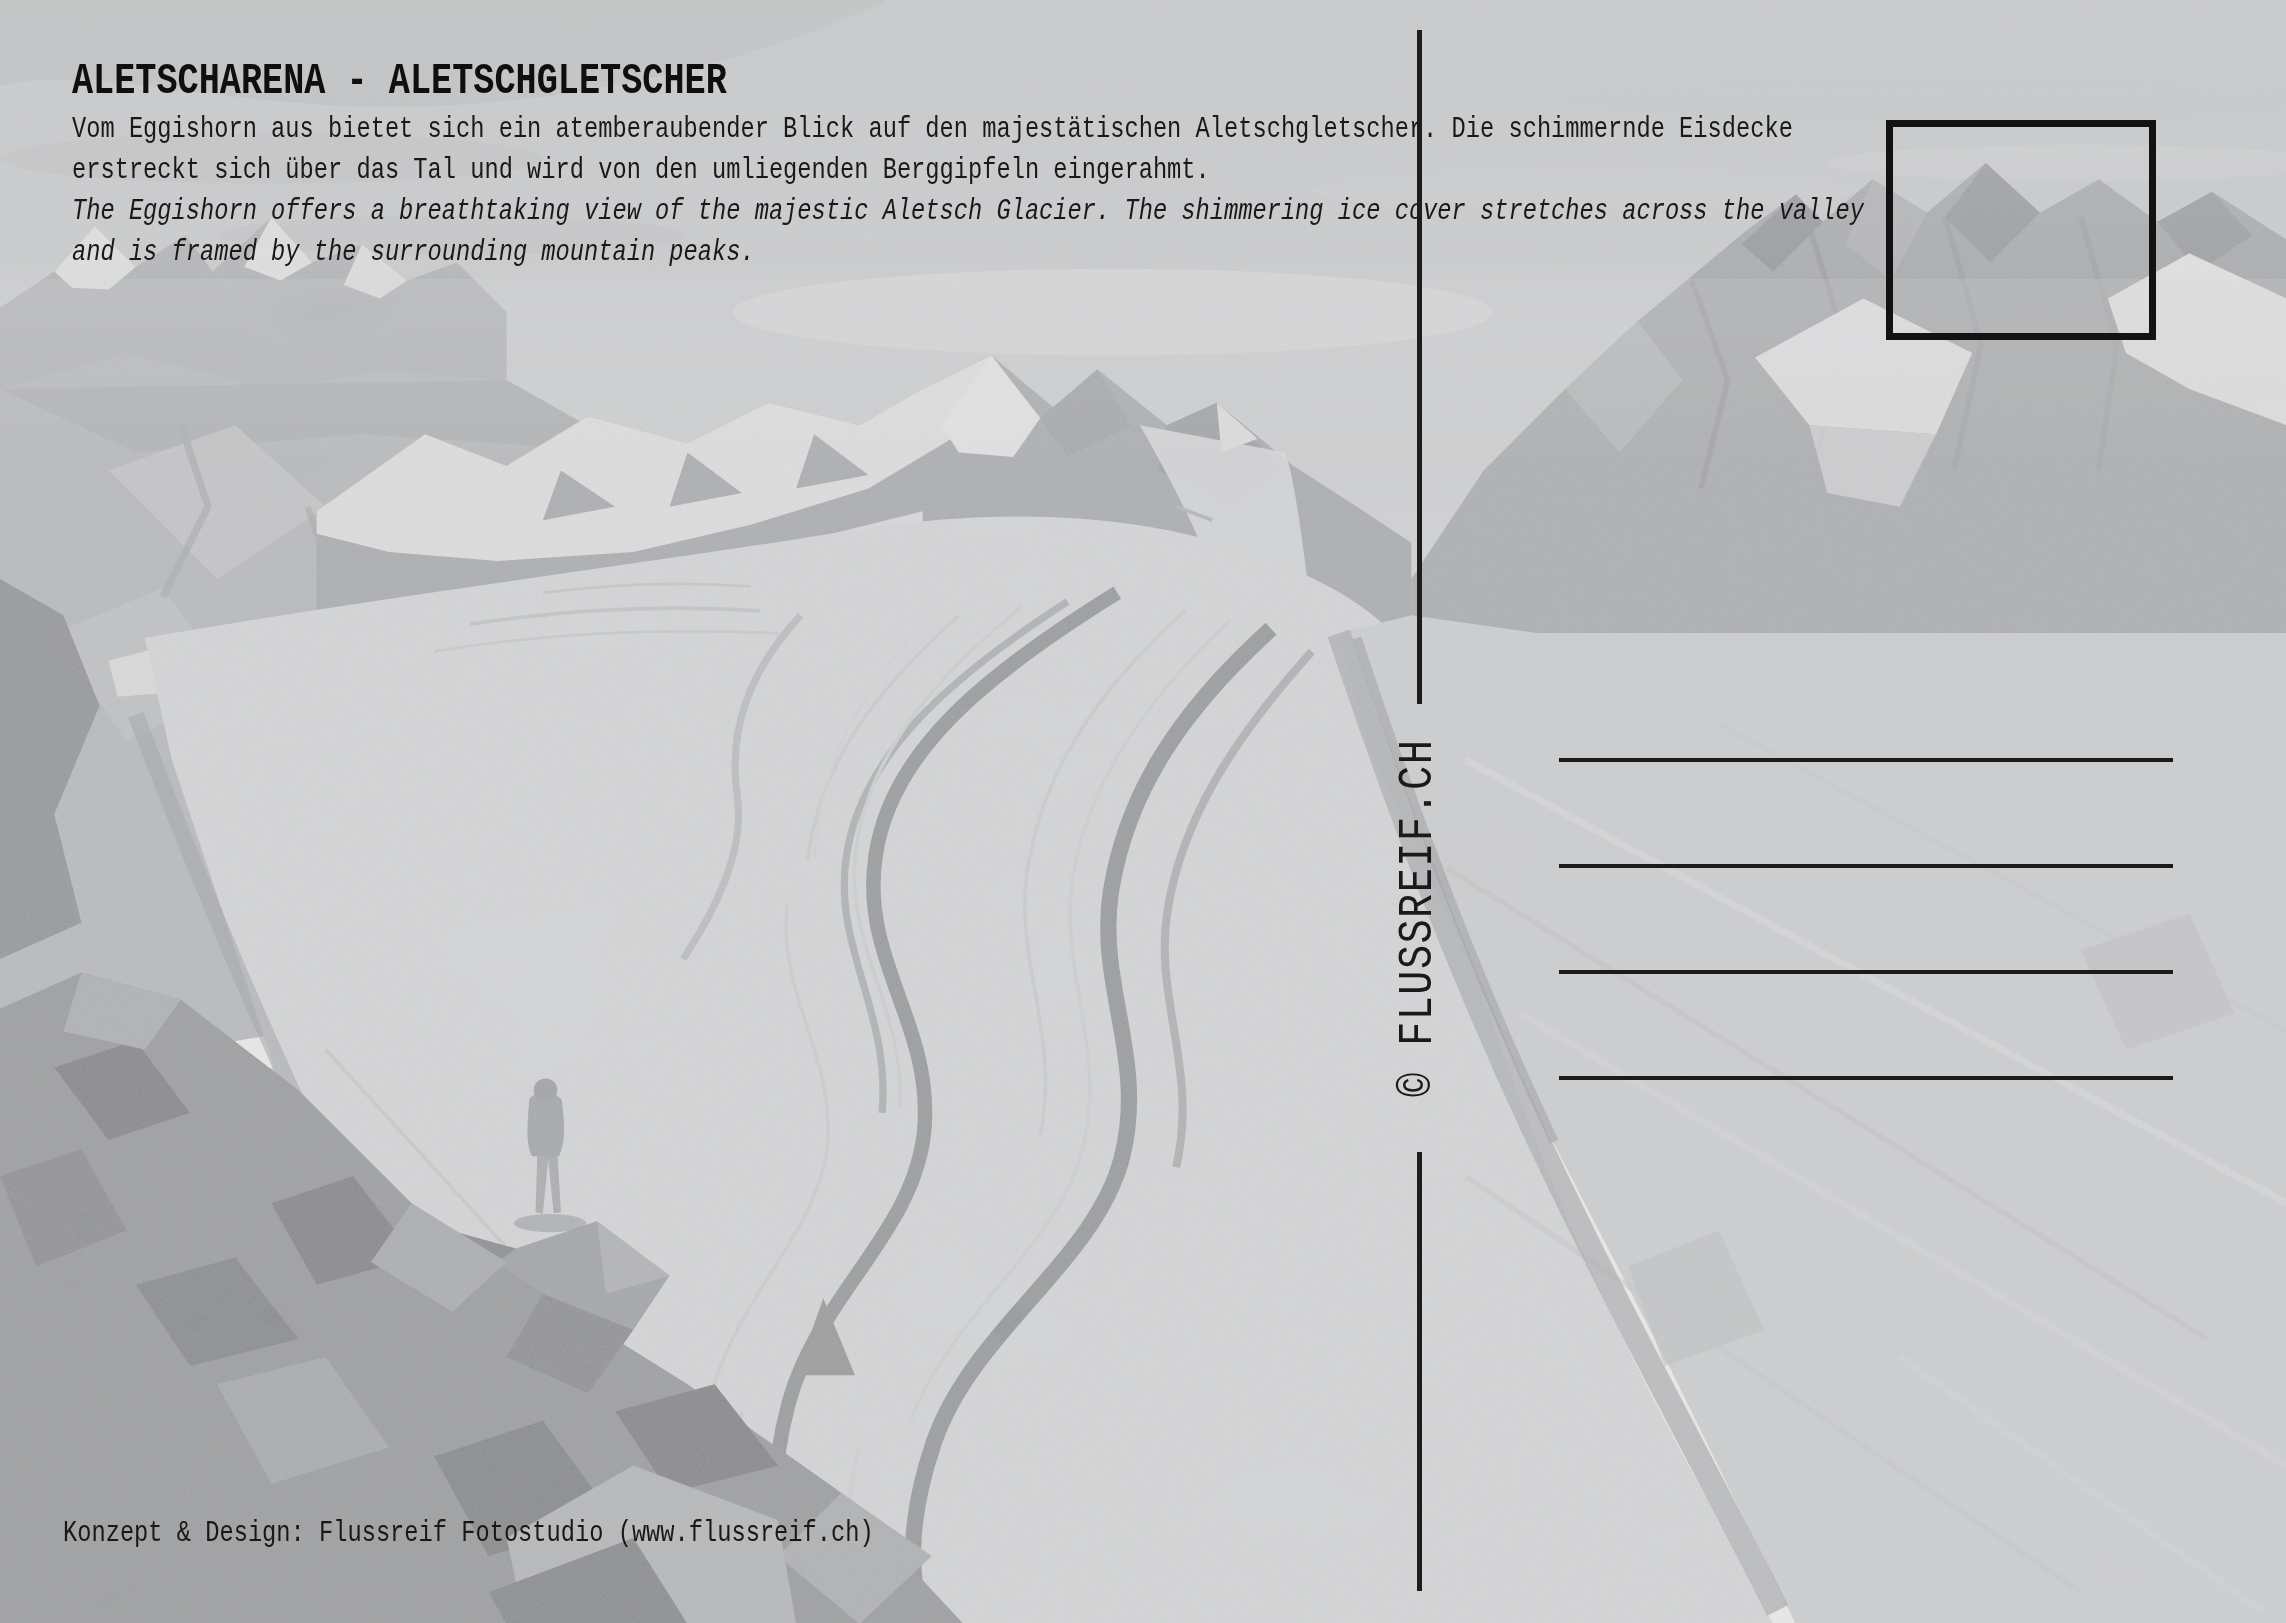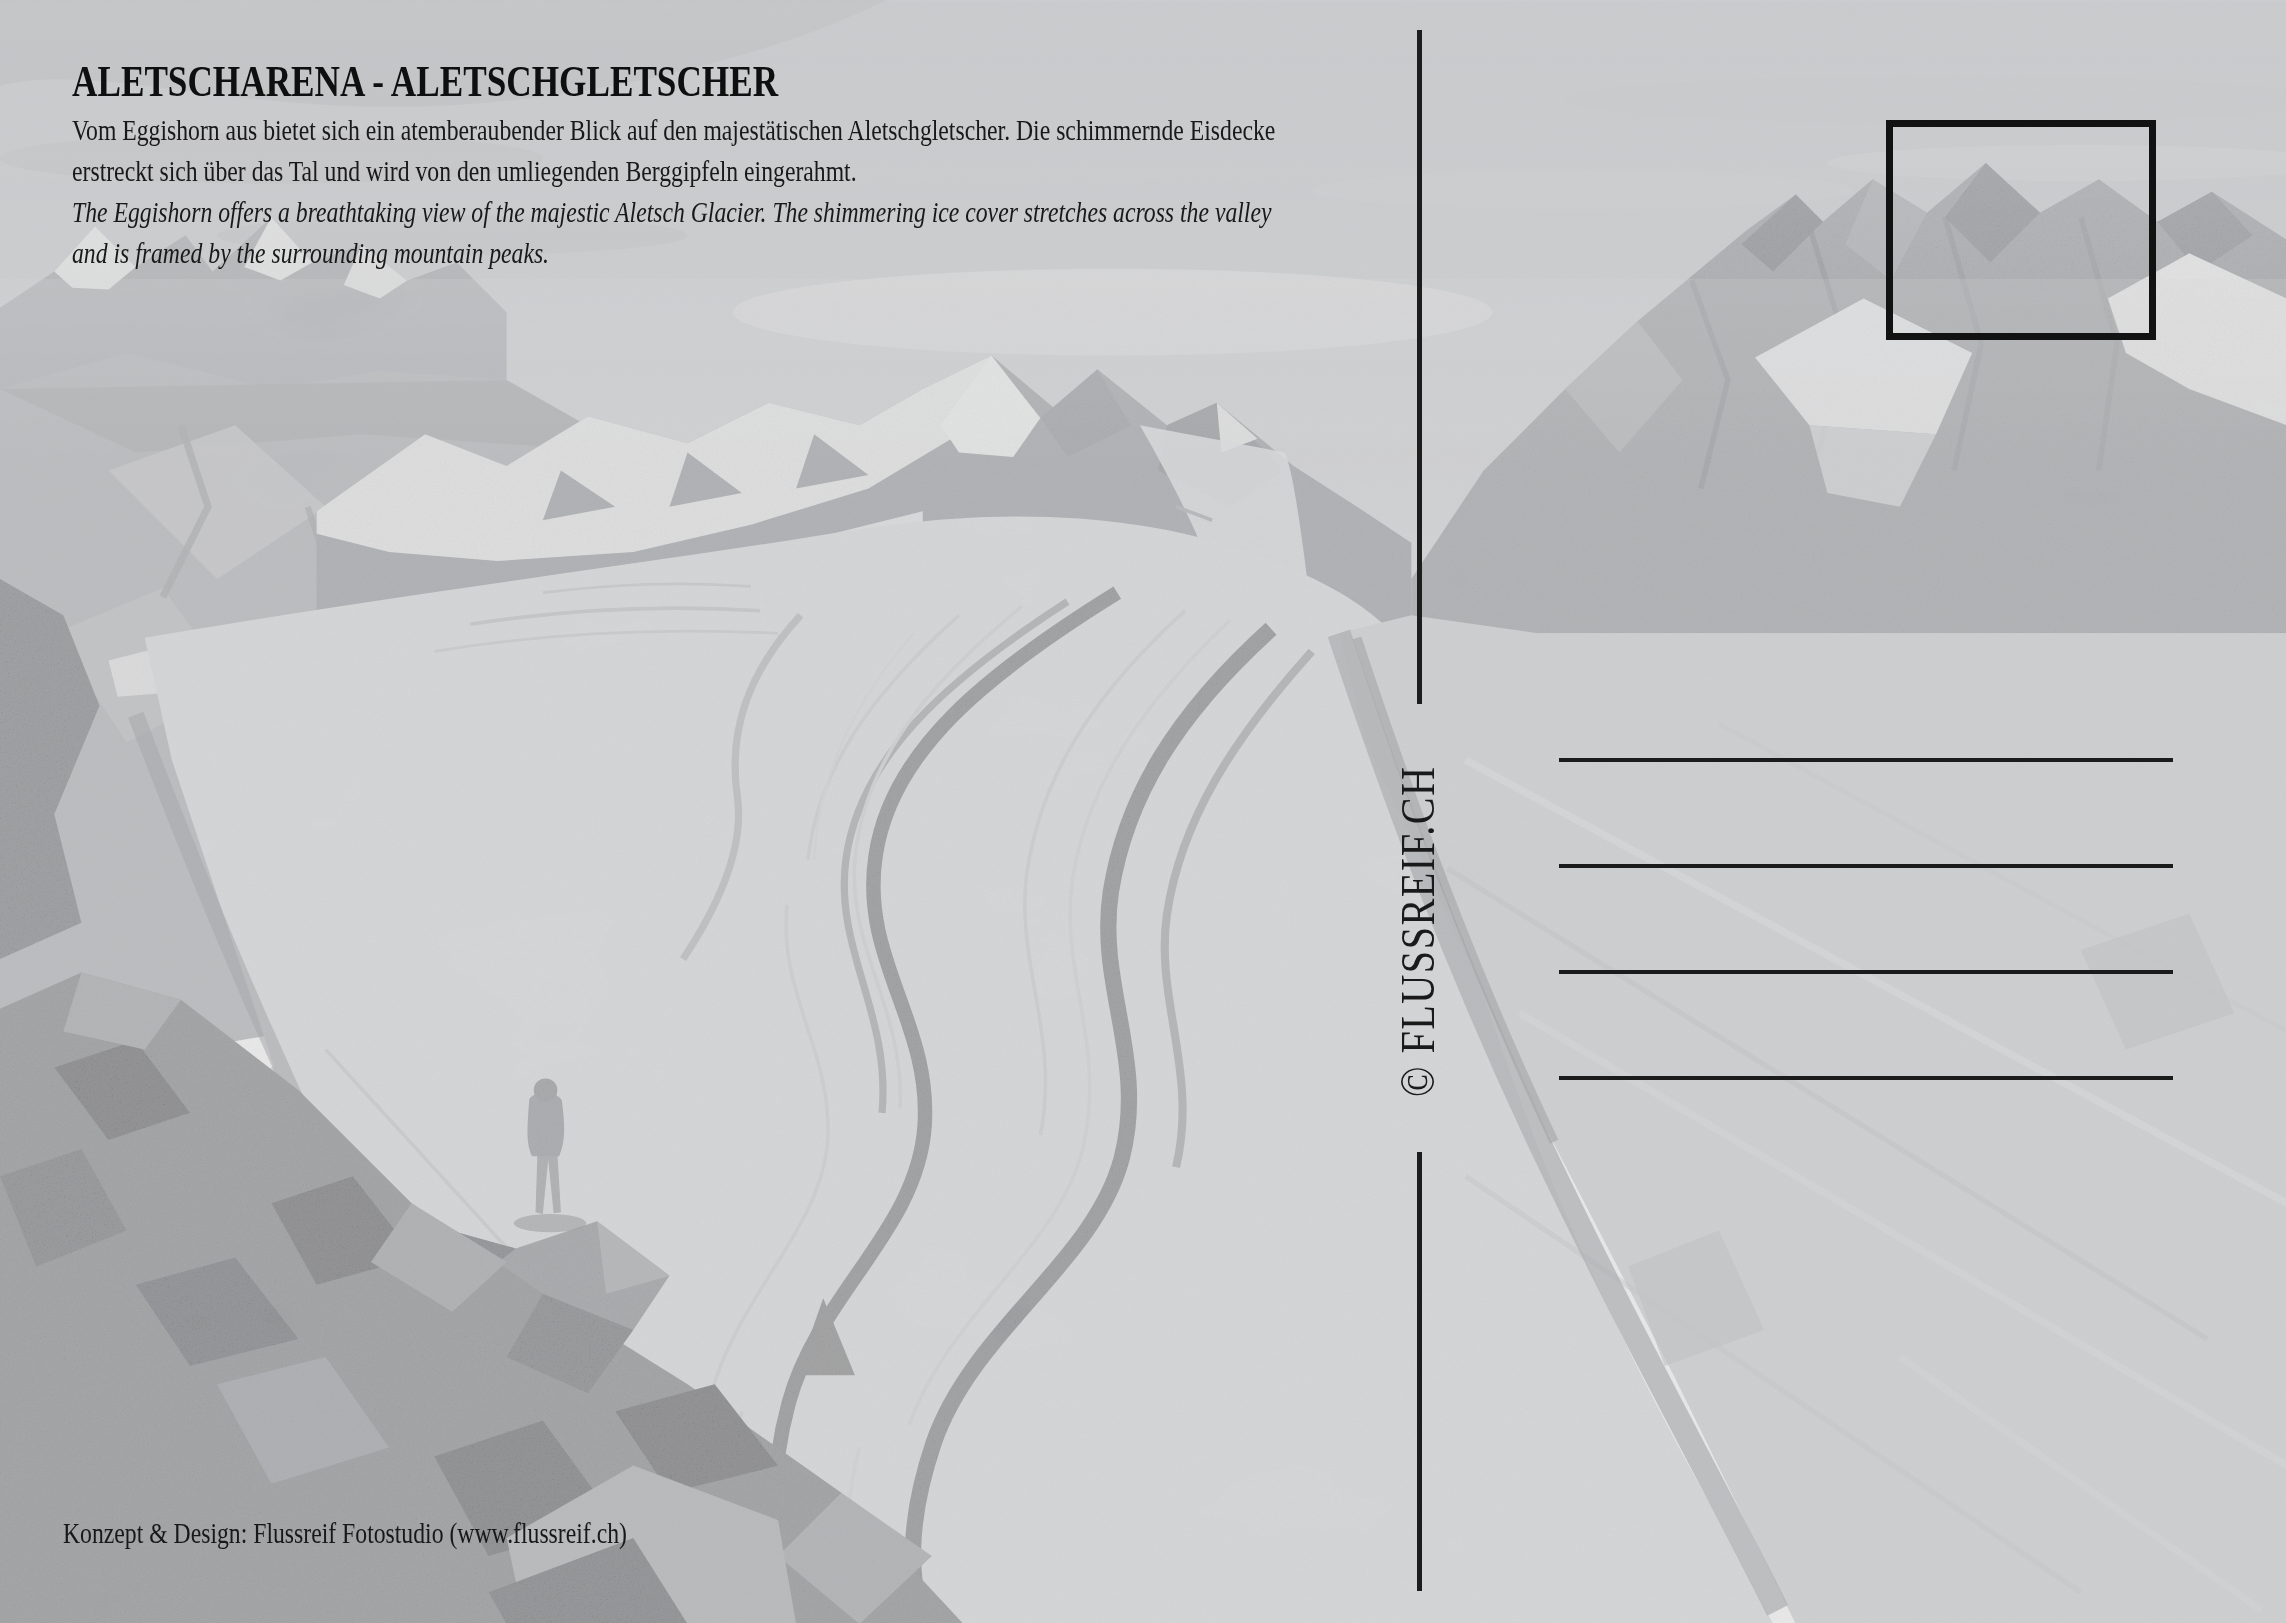--- a/index.html
+++ b/index.html
@@ -1,17 +1,17 @@
 <!DOCTYPE html>
 <html style="font-size:14.5px"><head>
 <meta charset="utf-8">
 <style>
   html,body{margin:0;padding:0;background:#ffffff;}
   .postcard{position:relative;width:2287px;height:1624px;overflow:hidden;
-    font-family:Liberation Serif, serif;color:#141414;}
+    font-family:Liberation Mono, monospace;color:#141414;}
   .photo{position:absolute;left:0;top:0;width:2287px;height:1624px;display:block;}
 
   .title{position:absolute;left:72px;top:56px;font-size:44px;font-weight:700;
     letter-spacing:0px;white-space:nowrap;transform:scaleX(0.80);transform-origin:0 0;
     color:#0f0f0f;}
   .desc{position:absolute;left:72px;top:109px;transform:scaleX(0.79);transform-origin:0 0;}
   .desc .line{font-size:30px;line-height:41px;white-space:nowrap;color:#191919;}
   .desc .line.it{font-style:italic;}
 
   .divider{position:absolute;left:1417px;width:5.4px;background:#1d1d1d;}

